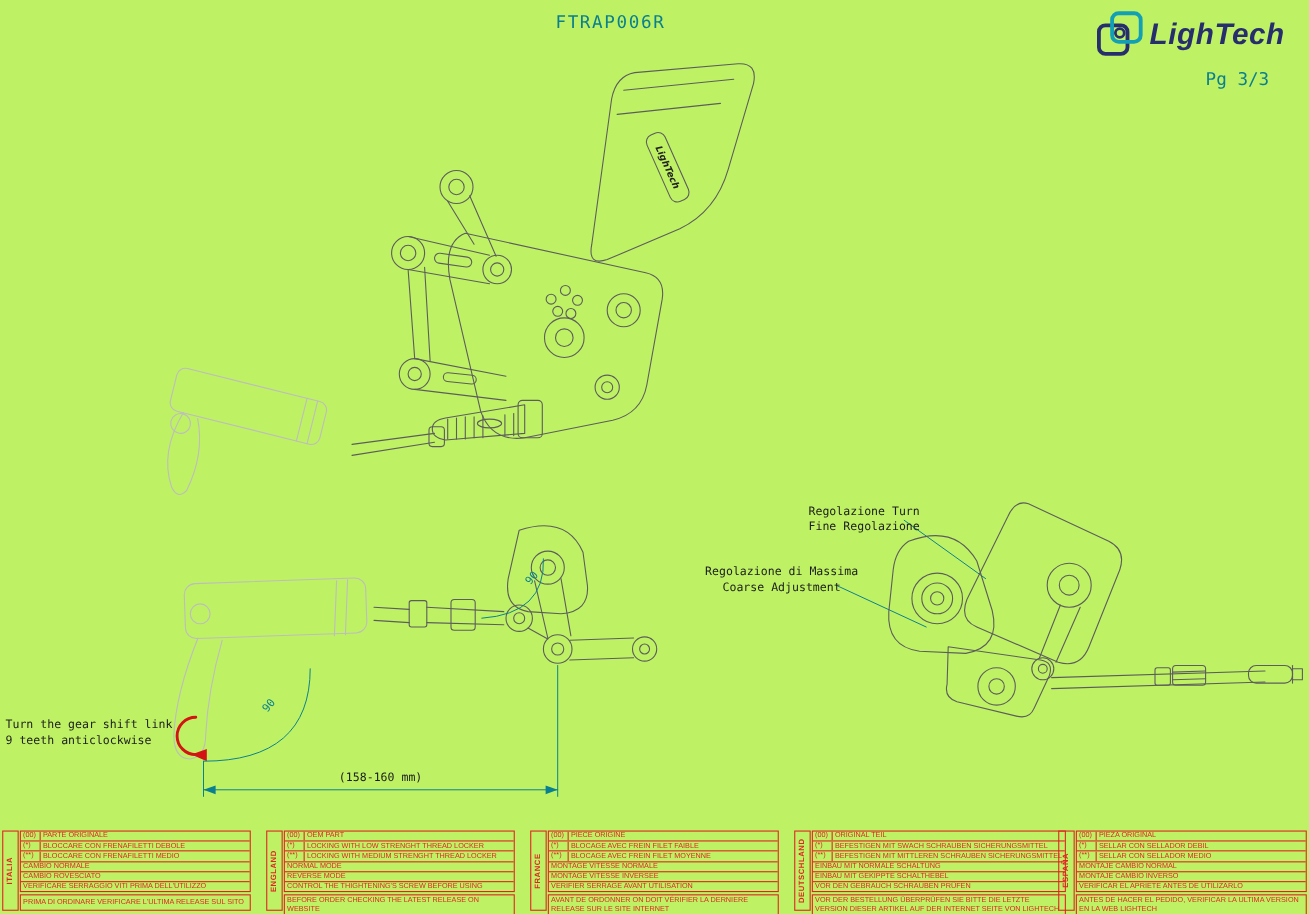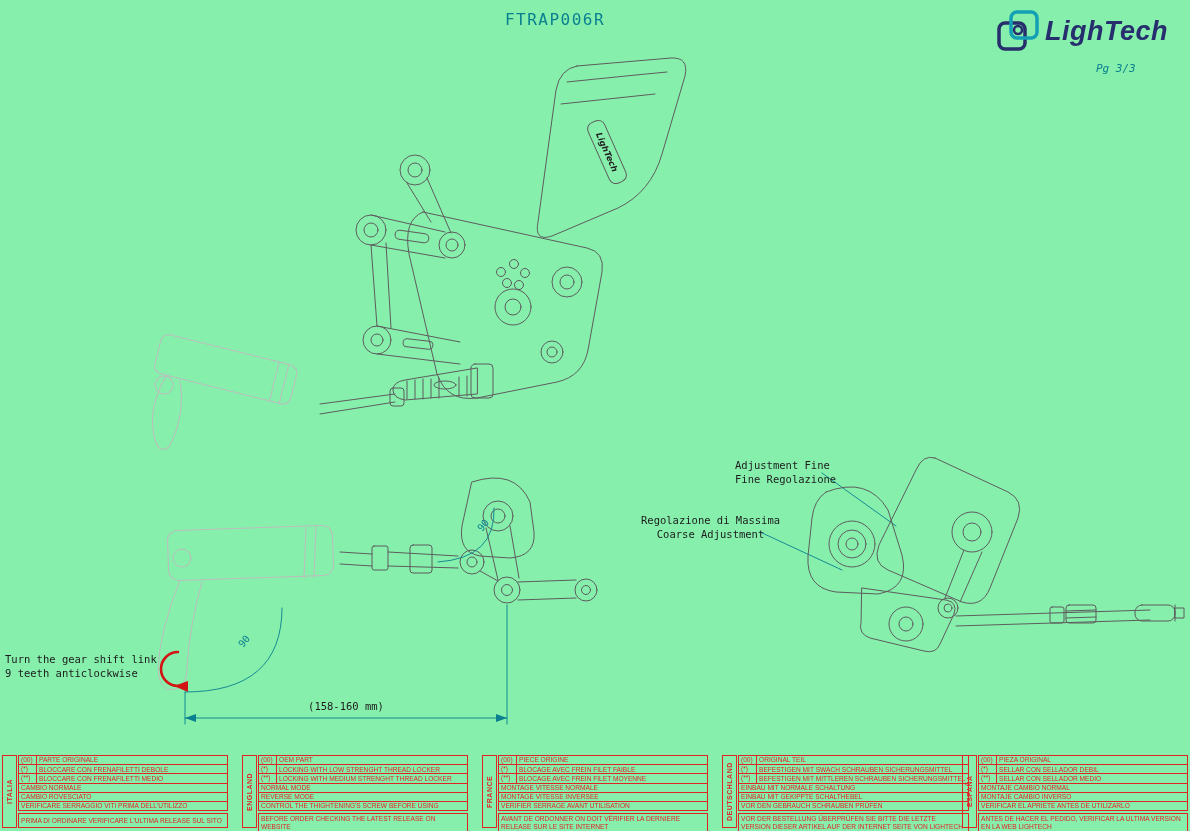--- a/index.html
+++ b/index.html
@@ -1,30 +1,30 @@
 <!DOCTYPE html>
 <html><head>
 <meta charset="utf-8">
 <style>
   html,body { margin:0; padding:0; background:#ffffff; }
   #page {
-    position:relative; width:1190px; height:831px; background:#86efac;
+    position:relative; width:1190px; height:831px; background:#bef264;
     font-family:"DejaVu Sans Mono", monospace; overflow:hidden;
   }
   
   .title {
     position:absolute; left:430px; top:10px; width:250px; text-align:center;
     font-size:16px; letter-spacing:1.5px; color:#0a7f8f;
   }
   .logo-wrap { position:absolute; right:22px; top:8px; display:flex; align-items:center; gap:4px; }
   .logo-text {
     font-family:"Liberation Sans", sans-serif; font-weight:700; font-style:italic;
     font-size:27px; color:#272e6e; letter-spacing:0.5px;
   }
-  .page-num { position:absolute; left:1096px; top:62px; font-size:11px; color:#0a7f8f;font-style:italic; }
+  .page-num { position:absolute; left:1096px; top:62px; font-size:16px; color:#0a7f8f; }
   
   .draw { position:absolute; }
   .draw path, .draw line, .draw rect, .draw circle, .draw ellipse {
     fill:none; stroke:#5d5d5d; stroke-width:1; stroke-linecap:round; stroke-linejoin:round;
   }
   .draw .ghost { stroke:#bdbdbd; }
   .draw .teal { stroke:#0a7f8f; stroke-width:0.9; }
   .draw .fill-teal { fill:#0a7f8f; stroke:none; }
   .draw .red { stroke:#d31414; stroke-width:2.6; fill:none; }
   .draw .fill-red { fill:#d31414; stroke:none; }
@@ -217,21 +217,21 @@
     <rect x="505" y="165" width="40" height="16" rx="7"></rect>
     <line x1="545" y1="165" x2="545" y2="181"></line>
     <rect x="545" y="168" width="9" height="10"></rect>
   </svg>
 
   <div class="note" style="left:5px; top:652px;">
     <div>Turn the gear shift link</div>
     <div>9 teeth anticlockwise</div>
   </div>
   <div class="note" style="left:735px; top:458px;">
-    <div>Adjustment Fine</div>
+    <div>Regolazione Turn</div>
     <div>Fine Regolazione</div>
   </div>
   <div class="note" style="left:641px; top:513px;text-align:center;">
     <div>Regolazione di Massima</div>
     <div>Coarse Adjustment</div>
   </div>
 
   <div class="lang-table" style="left:2px;">
     <div class="lang-label">ITALIA</div>
     <div class="lang-body">

